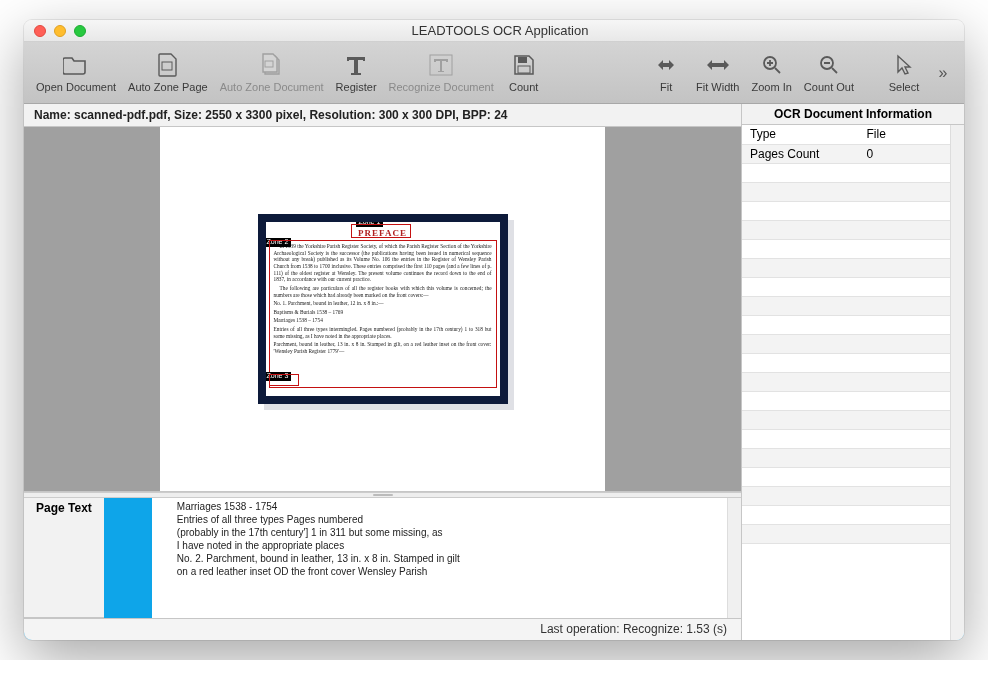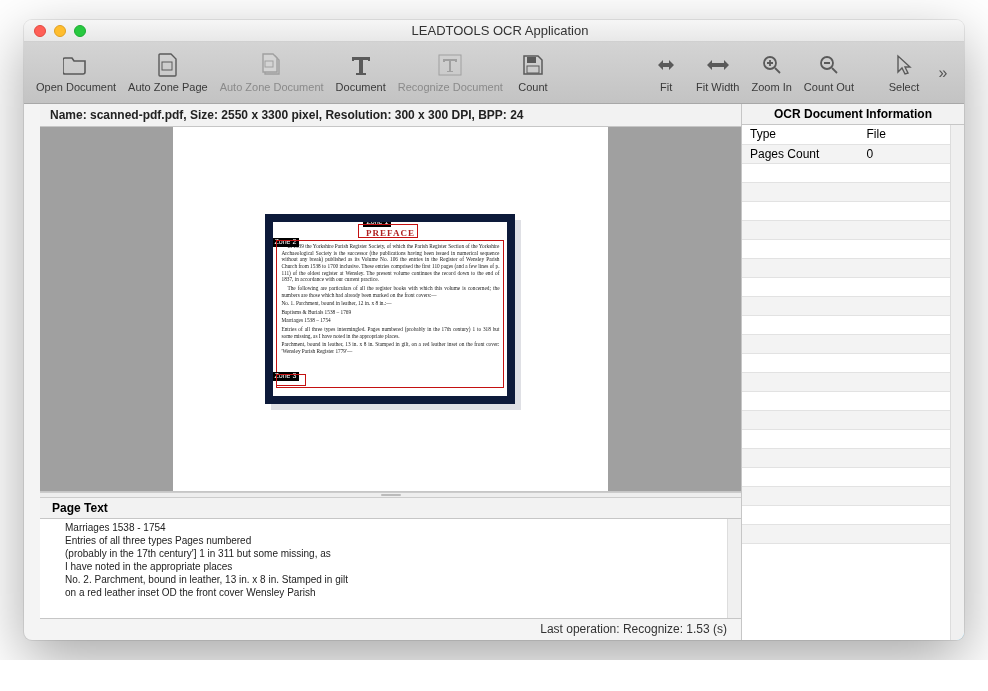--- a/index.html
+++ b/index.html
@@ -63,21 +63,20 @@
   .tb-item.disabled { color:#8a8a8a; }
   .tb-item .ico { width:26px; height:26px; display:flex; align-items:center; justify-content:center; margin-bottom:3px;}
   .tb-item svg { fill:#5a5a5a; }
   .tb-item.disabled svg { fill:#a0a0a0; }
   .tb-spacer { flex:1; }
   .tb-overflow { width:30px; display:flex; align-items:center; justify-content:center; color:#555; font-size:16px;}
   
   .main {
     flex:1; display:flex; min-height:0;
     background:#0ea5e9;
-    margin-left:16px;
   }
   .left {
     flex:1; display:flex; flex-direction:column; min-width:0;
     border-right:1px solid #c6c6c6;
   }
   .infobar {
     background:#f2f2f2;
     border-bottom:1px solid #c6c6c6;
     padding:4px 10px;
     font-size:12px;
@@ -134,21 +133,21 @@
   }
   .bodytext { text-align:justify; }
   .bodytext p { margin-bottom:2px; text-indent:6px;}
   
   .splitter {
     height:6px; background:#eee; border-top:1px solid #ccc; border-bottom:1px solid #ccc;
     display:flex; align-items:center; justify-content:center;
   }
   .splitter span{width:20px;height:2px;background:#bbb;border-radius:2px;}
   .pagetext-section {
-    height:120px; display:flex; flex-direction:column;
+    height:120px; display:flex; gap:48px;
   }
   .pagetext-header {
     background:#f2f2f2;
     border-bottom:1px solid #c6c6c6;
     padding:3px 12px;
     font-size:12px; font-weight:bold;
   }
   .pagetext-body {
     flex:1; overflow:auto; padding:2px 25px;
     font-size:10px; color:#222; line-height:1.3;
@@ -233,21 +232,21 @@
       </div>
       <span>Auto Zone Document</span>
     </div>
 
     <div class="tb-item">
       <div class="ico">
         <svg width="24" height="22" viewBox="0 0 24 22">
             <path d="M3 3h18v4h-2V6h-5v13h3v2H7v-2h3V6H5v1H3z"></path>
           </svg>
       </div>
-      <span>Document</span>
+      <span>Register</span>
     </div>
 
     <div class="tb-item disabled">
       <div class="ico">
         <svg width="24" height="22" viewBox="0 0 24 22">
             <rect x="1" y="1" width="22" height="20" fill="none" stroke="#a0a0a0"></rect>
             <path d="M5 5h14v3h-2V7h-4v10h2v1H9v-1h2V7H7v1H5z" fill="#a0a0a0"></path>
           </svg>
       </div>
       <span>Recognize Document</span>

